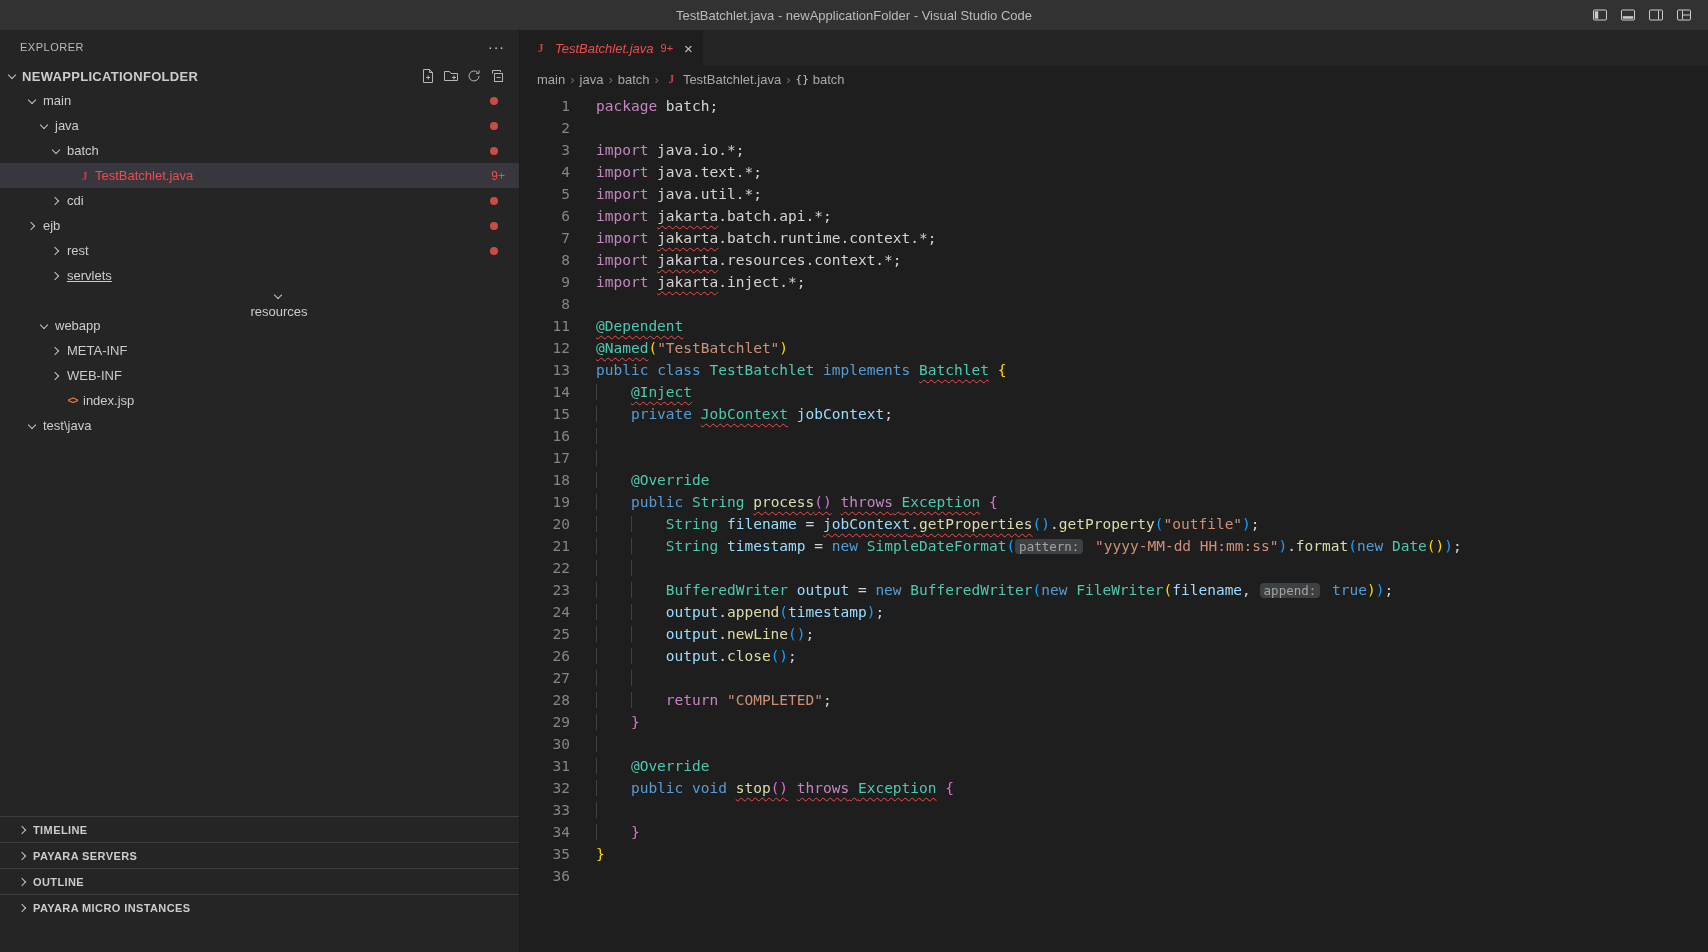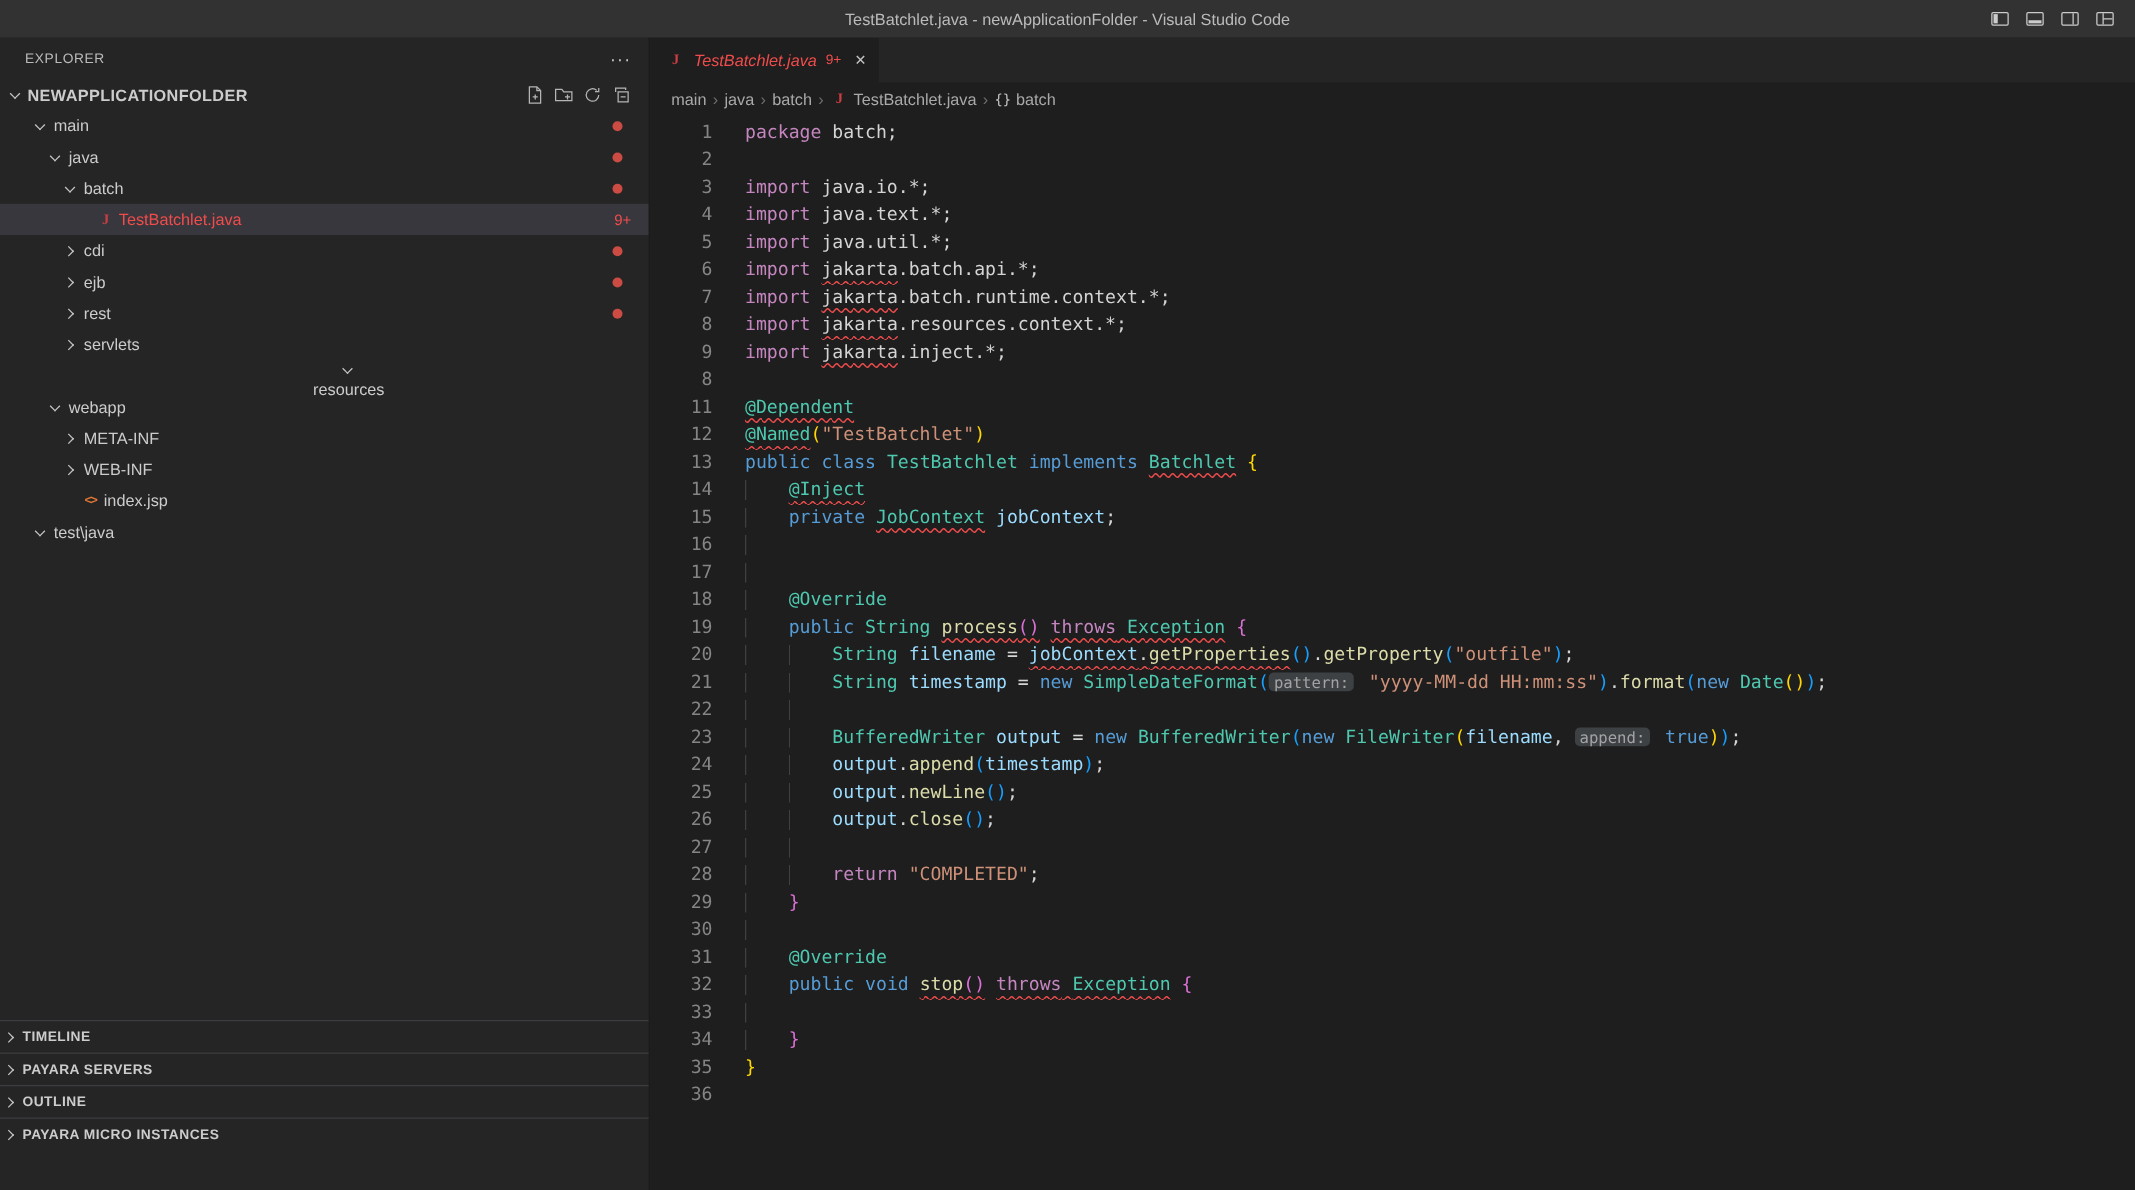--- a/index.html
+++ b/index.html
@@ -58,21 +58,21 @@
   .ficon.java { color:#cc3e44; font-size:11.5px; font-family:"Liberation Serif", serif; }
   .ficon.jsp  { color:#e37933; font-size:10px; letter-spacing:-1px; }
   .dot-badge {
     width:8px; height:8px; border-radius:50%; background:#cc4b43; margin-left:auto; margin-right:21px; flex:none;
   }
   .text-badge { margin-left:auto; margin-right:14px; color:#f14c4c; font-size:12px; flex:none; }
 
   .panels { flex:none; padding-bottom:32px; }
   .panel-header {
     height:26px; border-top:1px solid #3c3c41; display:flex; align-items:center;
-    padding-left:0; cursor:pointer;
+    padding-left:15px; cursor:pointer;
   }
   .panel-label { font-size:11px; font-weight:bold; color:#cccccc; letter-spacing:.4px; margin-left:2px; }
 
   
   .editor { flex:1 1 auto; display:flex; flex-direction:column; background:#1e1e1e; overflow:hidden; }
   .tabbar { height:36px; background:#252526; display:flex; flex:none; }
   .tab {
     height:36px; display:inline-flex; align-items:center; gap:7px; padding:0 10px 0 12px;
     background:#1e1e1e; cursor:pointer;
   }
@@ -215,31 +215,31 @@
             <span class="chev-spacer"></span>
             <span class="ficon java">J</span>
             <span class="tree-label error">TestBatchlet.java</span>
             <span class="text-badge">9+</span>
           </div>
           <div class="tree-row" style="padding-left: 48px;">
             <span class="chev right"></span>
             <span class="tree-label">cdi</span>
             <span class="dot-badge"></span>
           </div>
-          <div class="tree-row" style="padding-left: 48px;">
+          <div class="tree-row" style="padding-left: 24px;">
             <span class="chev right"></span>
             <span class="tree-label">ejb</span>
             <span class="dot-badge"></span>
           </div>
           <div class="tree-row" style="padding-left: 48px;">
             <span class="chev right"></span>
             <span class="tree-label">rest</span>
             <span class="dot-badge"></span>
           </div>
-          <div class="tree-row" style="padding-left: 48px;">
+          <div class="tree-row" style="padding-left: 48px; text-decoration: underline;">
             <span class="chev right"></span>
             <span class="tree-label">servlets</span>
           </div>
           <div class="tree-row" style="padding-left: 36px; flex-direction: column;">
             <span class="chev"></span>
             <span class="tree-label">resources</span>
           </div>
           <div class="tree-row" style="padding-left: 36px;">
             <span class="chev"></span>
             <span class="tree-label">webapp</span>

